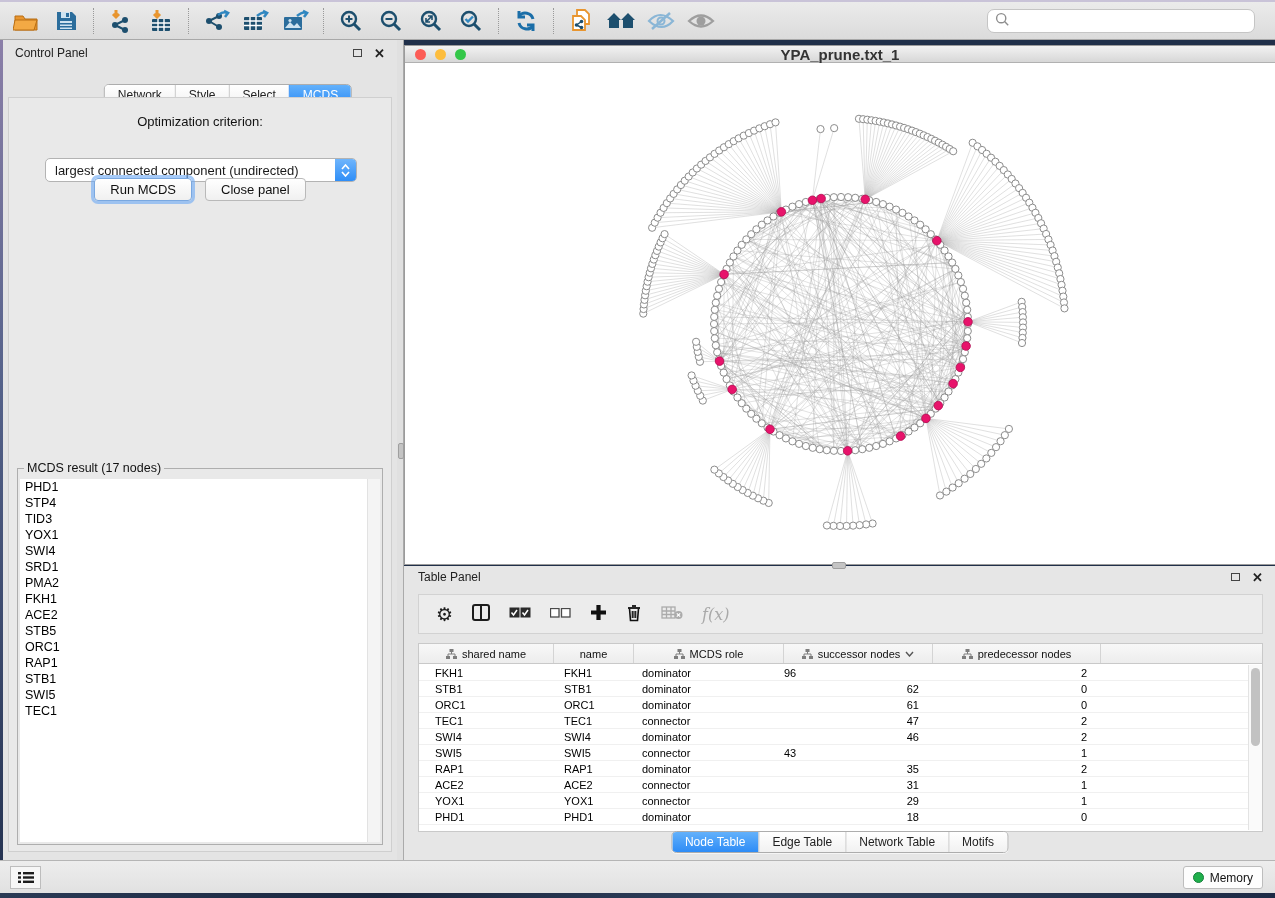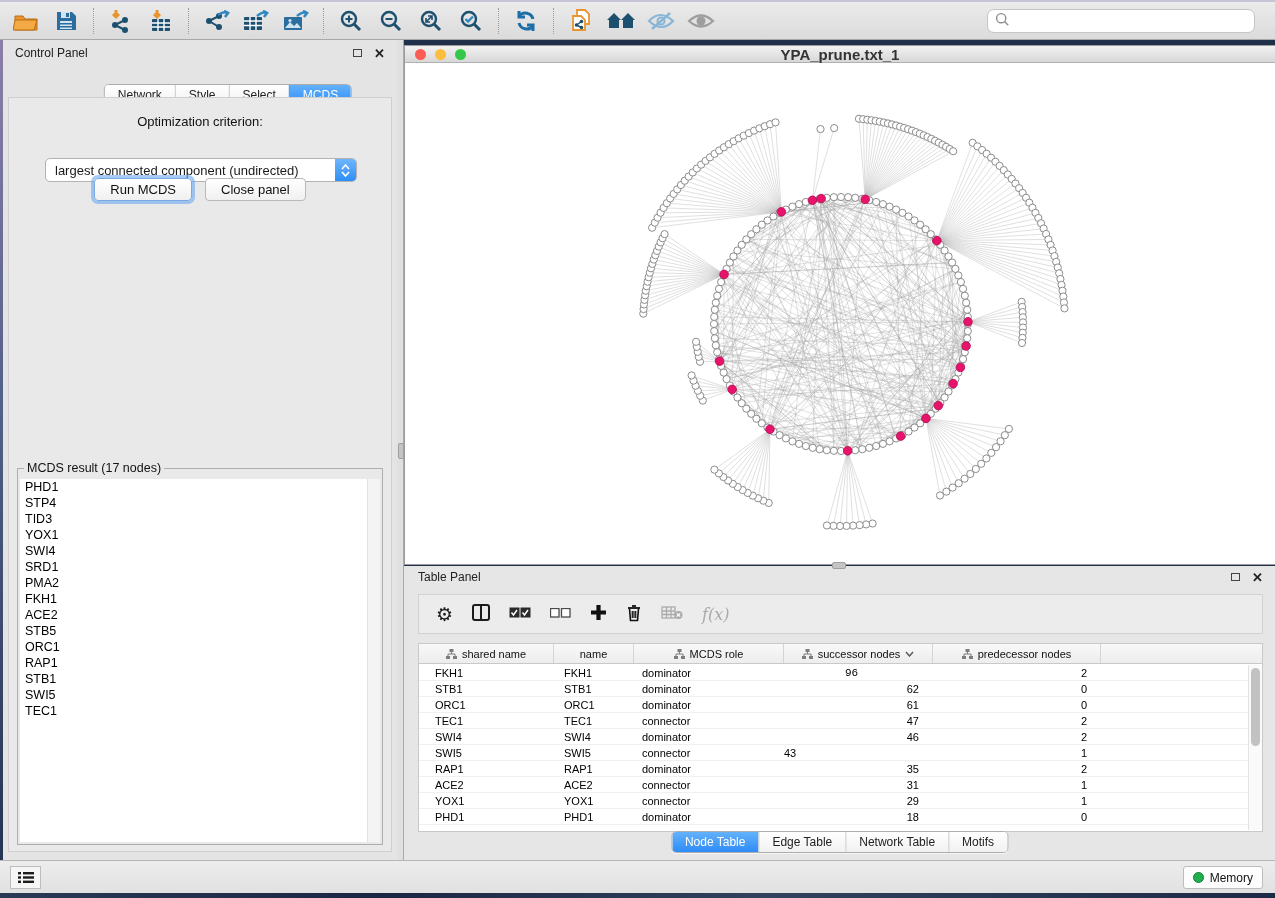--- a/index.html
+++ b/index.html
@@ -1233,21 +1233,21 @@
             <path d="M5.5 3 v2 M2 7 v-2 h7 v2" stroke="#7d7d7d" stroke-width="1" fill="none"></path>
           </svg>
           <span>predecessor nodes</span>
         </div>
       </div>
     <div class="tbl-rows">
         <div class="tr">
           <div class="td" style="width: 135px; text-align: left; padding-left: 16px;">FKH1</div>
           <div class="td" style="width: 80px; text-align: left; padding-left: 10px;">FKH1</div>
           <div class="td" style="width: 150px; text-align: left; padding-left: 8px;">dominator</div>
-          <div class="td" style="width: 149px; text-align: center; padding-right: 14px; font-family: Liberation Mono, monospace;">96</div>
+          <div class="td" style="width: 149px; text-align: left; padding-right: 14px;">96</div>
           <div class="td" style="width: 168px; text-align: right; padding-right: 14px;">2</div>
         </div>
         <div class="tr">
           <div class="td" style="width: 135px; text-align: left; padding-left: 16px;">STB1</div>
           <div class="td" style="width: 80px; text-align: left; padding-left: 10px;">STB1</div>
           <div class="td" style="width: 150px; text-align: left; padding-left: 8px;">dominator</div>
           <div class="td" style="width: 149px; text-align: right; padding-right: 14px;">62</div>
           <div class="td" style="width: 168px; text-align: right; padding-right: 14px;">0</div>
         </div>
         <div class="tr">

